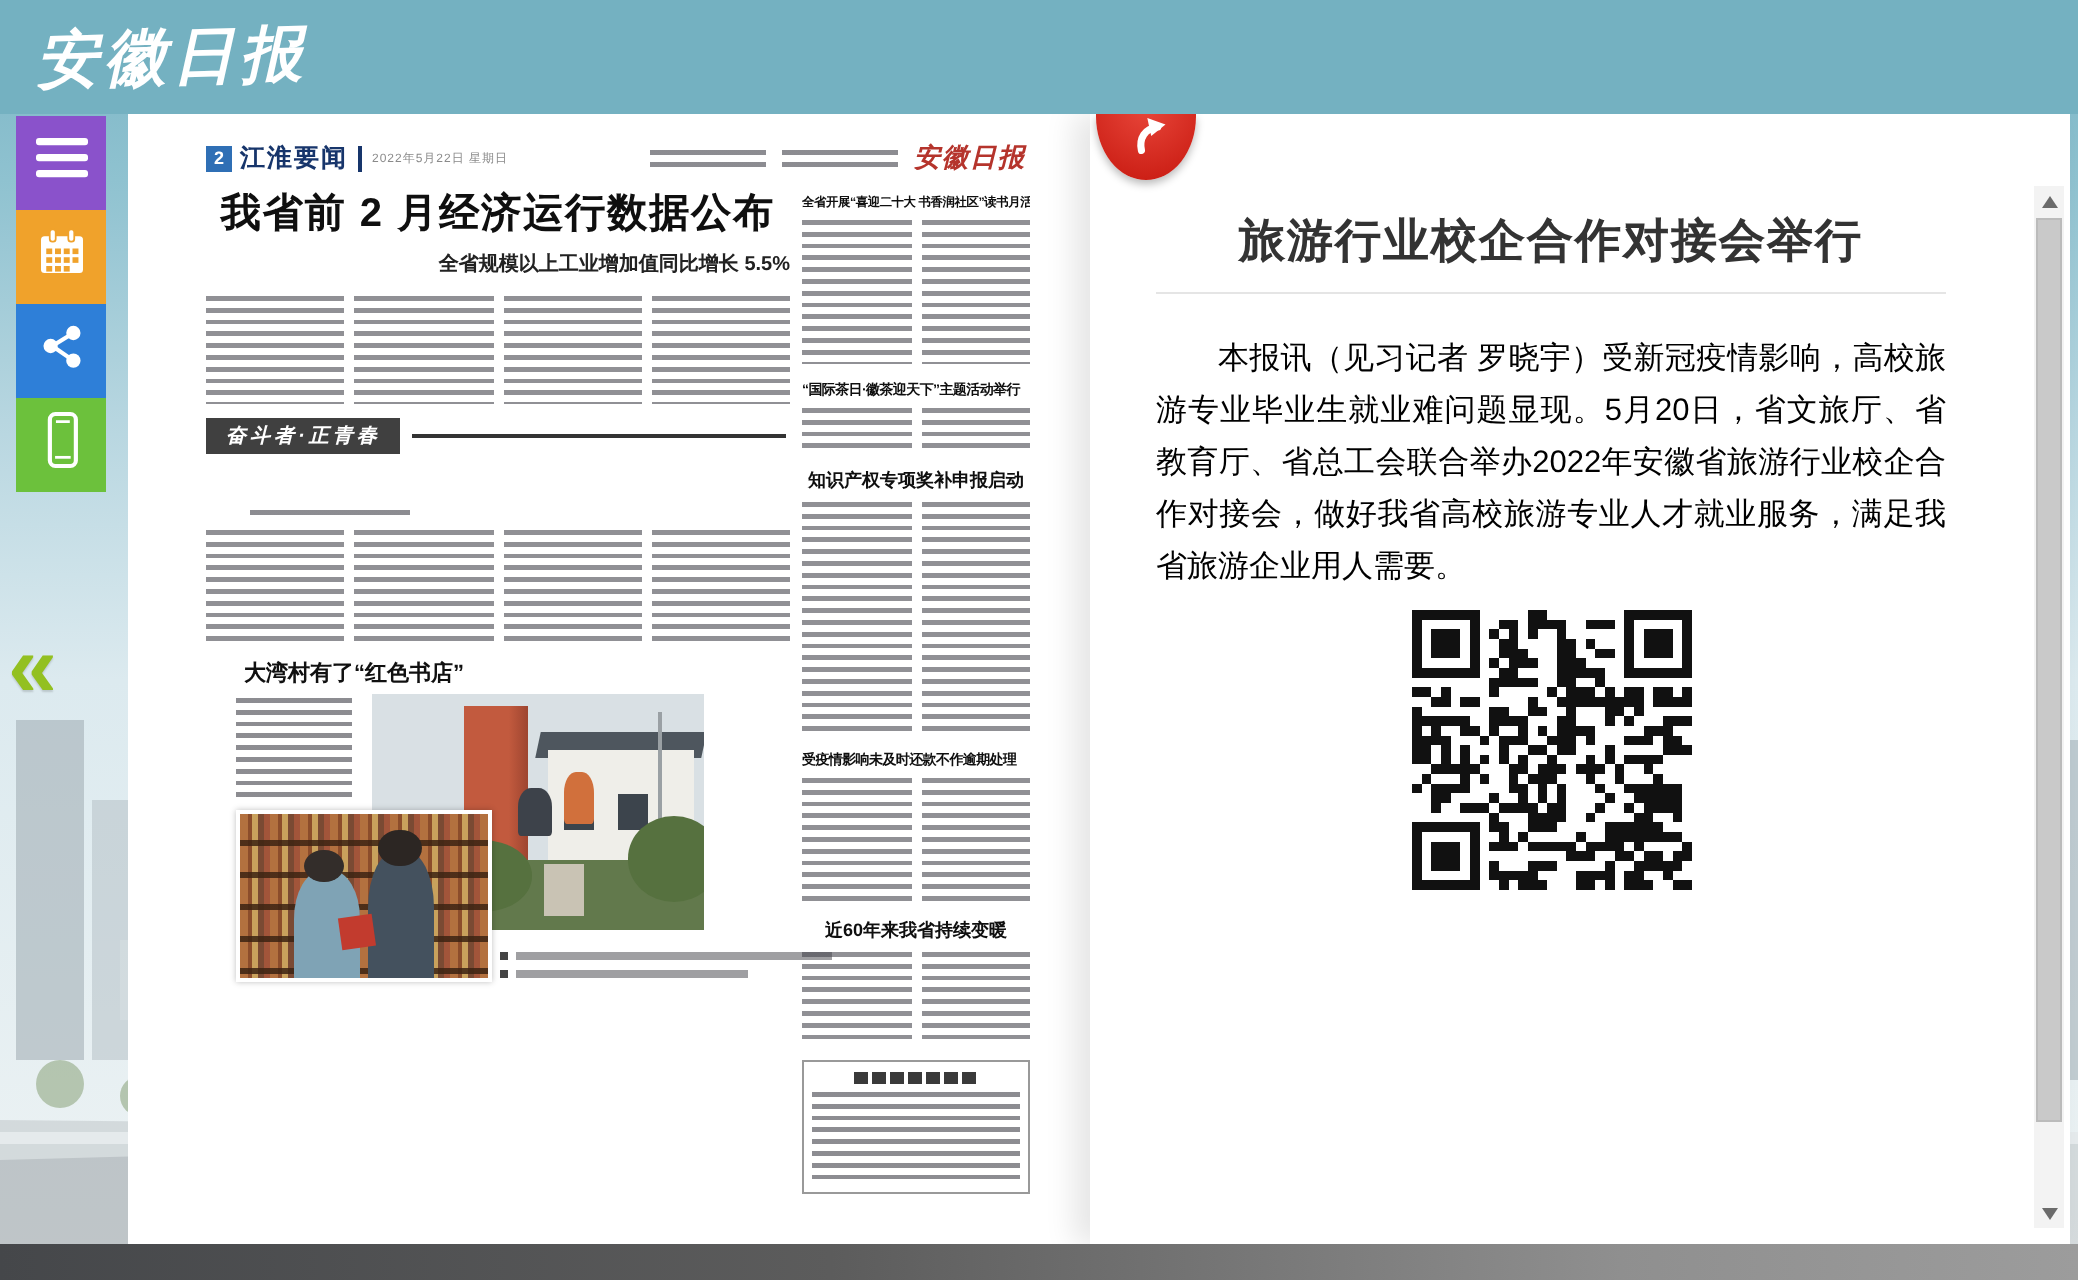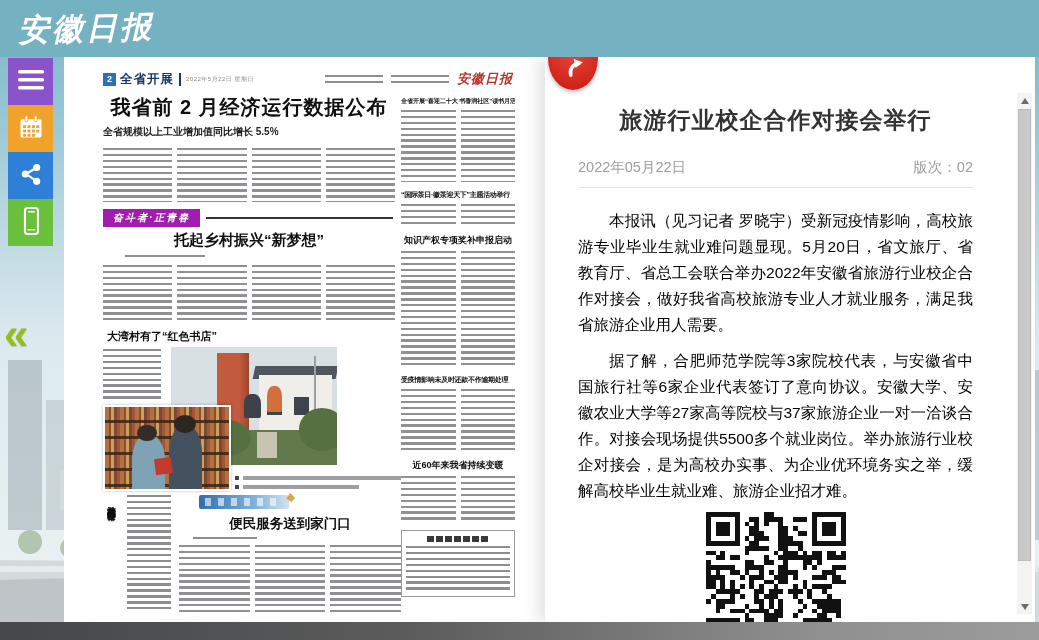--- a/index.html
+++ b/index.html
@@ -32,29 +32,29 @@
   .np-head{position:absolute;left:8px;top:6px;width:410px;height:20px;display:flex;align-items:center;}
   .np-pagebox{width:13px;height:13px;background:#2f6fb5;color:#fff;font-size:9px;font-weight:bold;
     text-align:center;line-height:13px;}
   .np-section{margin-left:4px;font-size:12.5px;font-weight:bold;color:#17356b;letter-spacing:1px;}
   .np-vline{width:2px;height:13px;background:#17356b;margin-left:5px;}
   .np-dateline{margin-left:5px;font-size:6px;color:#8a8a8a;letter-spacing:.5px;}
   .np-headright{margin-left:auto;display:flex;align-items:center;gap:8px;}
   .np-mast{color:#b5342c;font-weight:bold;font-style:italic;font-size:13px;letter-spacing:1px;}
   .np-main{position:absolute;left:8px;top:32px;width:292px;}
   .np-h1{font-size:20px;font-weight:bold;color:#0f0f0f;text-align:center;letter-spacing:1px;line-height:1.2;}
-  .np-sub{font-size:10px;color:#222;text-align:left;margin-top:6px;font-weight:bold;}
+  .np-sub{font-size:10px;color:#222;text-align:right;margin-top:6px;font-weight:bold;}
   .np-bannerrow{position:absolute;left:8px;top:146px;width:290px;display:flex;align-items:center;}
-  .np-banner{background:#a21caf;color:#fff;font-size:10px;font-weight:bold;font-style:italic;
+  .np-banner{background:#404040;color:#fff;font-size:10px;font-weight:bold;font-style:italic;
     padding:2px 10px;letter-spacing:2px;white-space:nowrap;}
   .banner-line{flex:1;height:2px;background:#333;margin-left:6px;}
   .np-h2{position:absolute;left:8px;top:168px;width:292px;text-align:center;font-size:15px;font-weight:bold;color:#101010;}
   .np-rural-by{position:absolute;left:30px;top:192px;width:80px;height:5px;}
   .np-rural-cols{position:absolute;left:8px;top:202px;width:292px;height:58px;}
-  .np-photozone{position:absolute;left:8px;top:266px;width:292px;height:160px;}
+  .np-photozone{position:absolute;left:23px;top:266px;width:292px;height:160px;}
   .np-h3{position:absolute;left:4px;top:0;width:130px;font-size:11px;font-weight:bold;color:#101010;}
   .pz-col{position:absolute;left:0;top:20px;width:58px;height:50px;}
   .photo-big{position:absolute;left:68px;top:18px;width:166px;height:118px;background:#d9e0e4;overflow:hidden;}
   .pb-red{position:absolute;left:28%;top:5%;width:19%;height:72%;background:linear-gradient(90deg,#c25a3e 70%,#9e4530);}
   .pb-house{position:absolute;left:53%;top:24%;width:44%;height:46%;background:#efeee9;}
   .pb-roof{position:absolute;left:50%;top:16%;width:50%;height:11%;background:#4e565e;transform:skewX(-12deg);}
   .pb-win{position:absolute;width:9%;height:16%;background:#3c444c;top:42%;}
   .pb-hedge{position:absolute;left:0;bottom:0;width:100%;height:30%;background:#62794c;}
   .pb-bush1,.pb-bush2,.pb-bush3{position:absolute;border-radius:50%;background:#56713f;}
   .pb-fig1{position:absolute;left:58%;top:33%;width:9%;height:22%;background:#d1703c;border-radius:40% 40% 10% 10%;}
@@ -213,21 +213,21 @@
     </div>
   </div>
 
   <div class="collapse">«</div>
 
   <div class="reader">
 
     <div class="np">
       <div class="np-head">
         <div class="np-pagebox">2</div>
-        <div class="np-section">全省开展</div>
+        <div class="np-section">江淮要闻</div>
         <div class="np-vline"></div>
         <div class="np-dateline">2022年5月22日 星期日</div>
         <div class="np-headright">
           <div class="ptxt" style="width:58px;height:9px;"></div>
           <div class="ptxt" style="width:58px;height:9px;"></div>
           <div class="np-mast">安徽日报</div>
         </div>
       </div>
 
       <div class="np-main">
@@ -238,21 +238,20 @@
             <div class="pcol"></div>
             <div class="pcol"></div>
             <div class="pcol"></div>
           </div>
       </div>
 
       <div class="np-bannerrow">
         <div class="np-banner">奋斗者·正青春</div>
         <div class="banner-line"></div>
       </div>
-      <div class="np-h2">托起乡村振兴“新梦想”</div>
       <div class="np-rural-by ptxt"></div>
       <div class="np-rural-cols pcols">
           <div class="pcol"></div>
           <div class="pcol"></div>
           <div class="pcol"></div>
           <div class="pcol"></div>
         </div>
 
       <div class="np-photozone">
         <div class="np-h3">大湾村有了“红色书店”</div>
@@ -285,37 +284,20 @@
               <span class="dot"></span>
               <span class="ln"></span>
             </div>
           <div class="cap">
               <span class="dot"></span>
               <span class="ln" style="flex:0 0 70%;"></span>
             </div>
         </div>
       </div>
 
-      <div class="np-bottom">
-        <div class="np-vert">旅游行业校企合作对接会举行</div>
-        <div class="nb-col ptxt"></div>
-        <div class="np-service">
-          <div class="ribbon">
-              <i></i>
-              <b></b>
-            </div>
-          <div class="np-h4">便民服务送到家门口</div>
-          <div class="svc-by ptxt"></div>
-          <div class="svc-cols pcols">
-              <div class="pcol"></div>
-              <div class="pcol"></div>
-              <div class="pcol"></div>
-            </div>
-        </div>
-      </div>
 
       <div class="np-right">
         <div class="npr-h s6">全省开展“喜迎二十大 书香润社区”读书月活动</div>
         <div class="pcols" style="height:72px;margin-top:4px;">
             <div class="pcol"></div>
             <div class="pcol"></div>
           </div>
         <div class="npr-h s7" style="margin-top:8px;">“国际茶日·徽茶迎天下”主题活动举行</div>
         <div class="pcols" style="height:22px;margin-top:4px;">
             <div class="pcol"></div>
@@ -347,27 +329,22 @@
       <div class="back">
         <span>
           <svg width="26" height="26" viewBox="0 0 40 40">
             <path d="M29 10 C19 11 14.5 19 16.5 28" fill="none" stroke="#fff" stroke-width="5.5" stroke-linecap="round"></path>
             <polygon points="21,3 35,8 24,17" fill="#fff"></polygon>
           </svg>
         </span>
       </div>
       <div class="art-in">
         <h1 class="art-title">旅游行业校企合作对接会举行</h1>
-        <div class="art-meta">
-          <span>2022年05月22日</span>
-          <span>版次：02</span>
-        </div>
         <div class="art-div"></div>
         <p>本报讯（见习记者 罗晓宇）受新冠疫情影响，高校旅游专业毕业生就业难问题显现。5月20日，省文旅厅、省教育厅、省总工会联合举办2022年安徽省旅游行业校企合作对接会，做好我省高校旅游专业人才就业服务，满足我省旅游企业用人需要。</p>
-        <p>据了解，合肥师范学院等3家院校代表，与安徽省中国旅行社等6家企业代表签订了意向协议。安徽大学、安徽农业大学等27家高等院校与37家旅游企业一对一洽谈合作。对接会现场提供5500多个就业岗位。举办旅游行业校企对接会，是为高校办实事、为企业优环境务实之举，缓解高校毕业生就业难、旅游企业招才难。</p>
         <svg id="qr" width="140" height="140" viewBox="0 0 145 145" shape-rendering="crispEdges">
             <g fill="#111">
               <rect x="60" y="0" width="5" height="5"></rect>
               <rect x="65" y="0" width="5" height="5"></rect>
               <rect x="45" y="5" width="5" height="5"></rect>
               <rect x="50" y="5" width="5" height="5"></rect>
               <rect x="60" y="5" width="5" height="5"></rect>
               <rect x="65" y="5" width="5" height="5"></rect>
               <rect x="70" y="5" width="5" height="5"></rect>
               <rect x="75" y="5" width="5" height="5"></rect>

